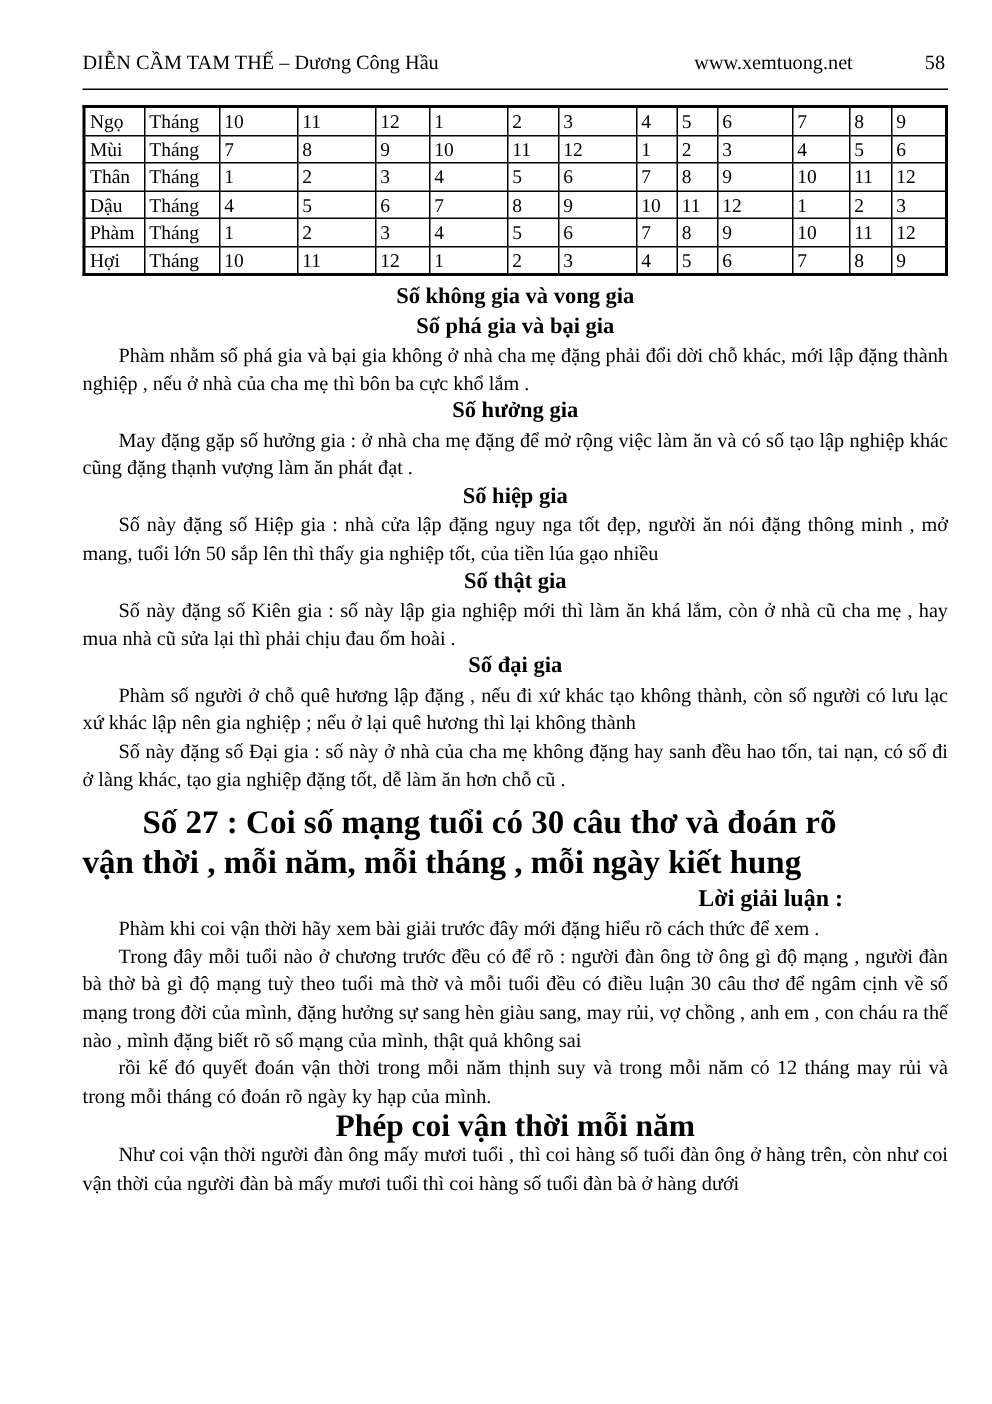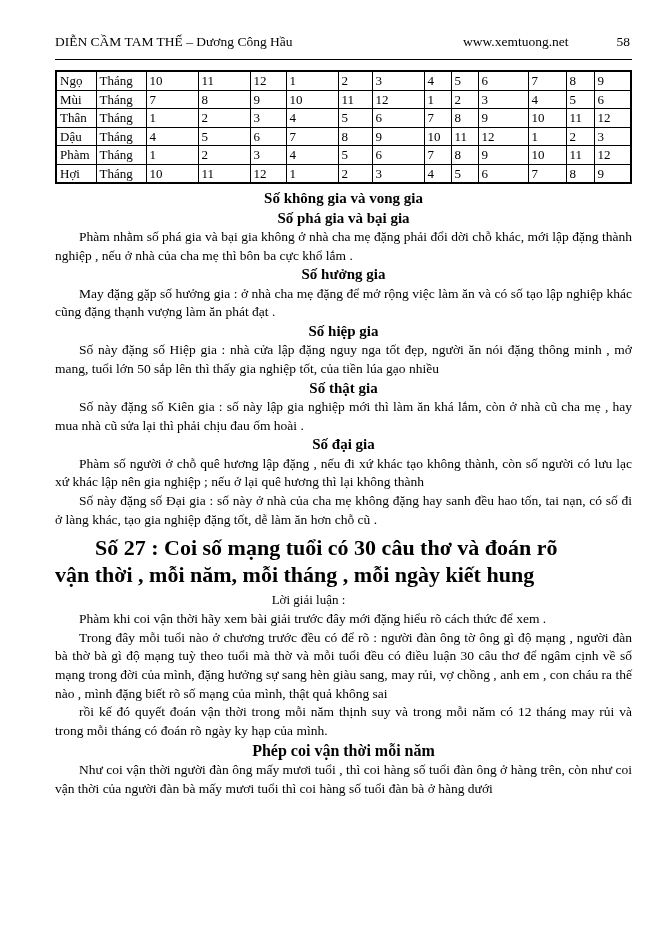--- a/index.html
+++ b/index.html
@@ -22,23 +22,23 @@
     font-size:13px;table-layout:fixed;width:577px;}
   table.months td{border:1px solid #000;padding:0 3px;line-height:17.5px;height:17.5px;
     white-space:nowrap;overflow:hidden;}
 
   
   .sec-h{font-weight:bold;font-size:15px;text-align:center;line-height:19.5px;margin:0;}
   p.body{font-size:13.5px;line-height:18.6px;text-align:justify;text-indent:24px;margin:0;}
 
   .chapter-title{font-weight:bold;font-size:22px;line-height:27px;margin:5px 0 2px 0;
     width:516px;text-indent:40px;text-align:left;}
-  .subhead{font-weight:normal;font-size:13px;line-height:20px;text-align:center;
+  .subhead{font-weight:bold;font-size:16px;line-height:20px;text-align:right;
     padding-right:70px;margin:0;}
-  .method-h{font-weight:bold;font-size:16px;line-height:21px;text-align:center;margin:0;}
+  .method-h{font-weight:bold;font-size:21px;line-height:21px;text-align:center;margin:0;}
 
   
   .banner{position:absolute;top:947px;left:50%;transform:translateX(-50%);
     height:19px;line-height:19px;padding:0 10px;background:#3b82f6;color:#e8f0fb;
     font-family:"Liberation Sans","DejaVu Sans",sans-serif;font-size:9.5px;
     letter-spacing:.6px;white-space:nowrap;}
 </style>
 </head>
 <body>
 

